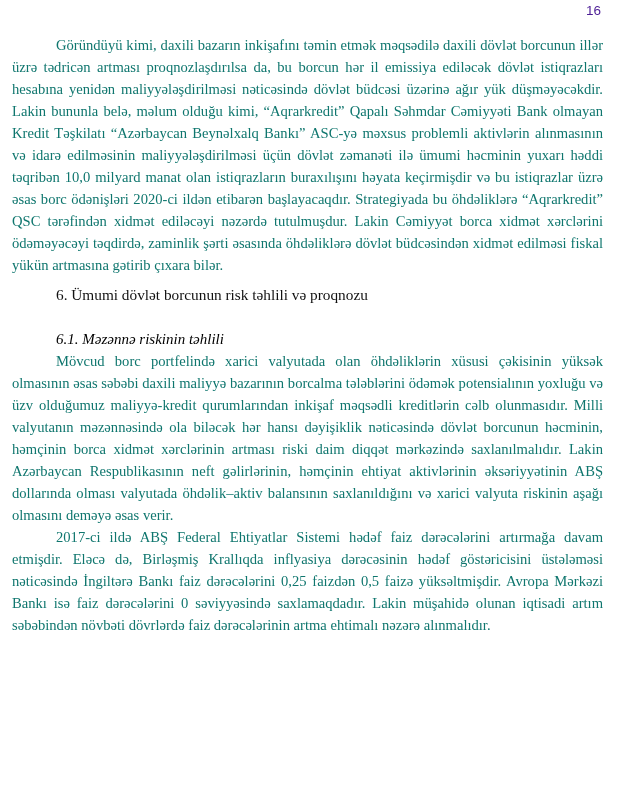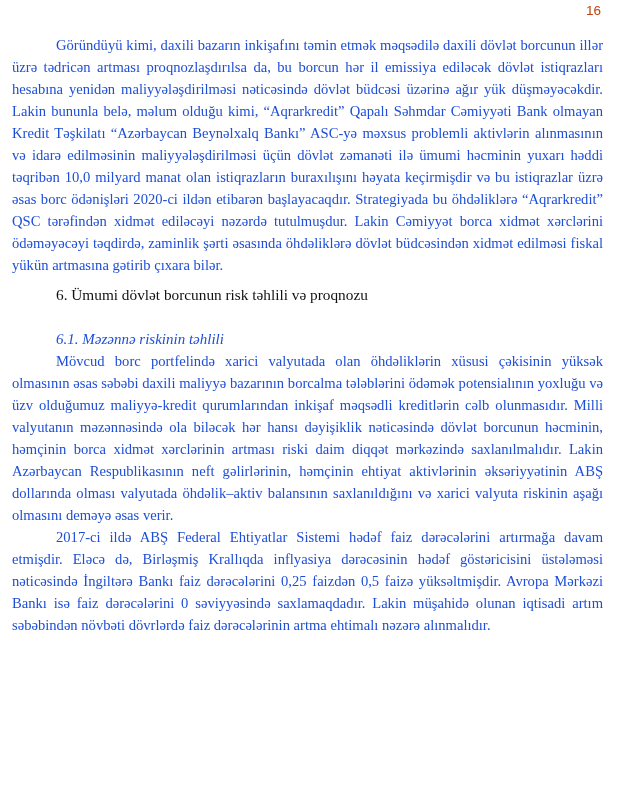--- a/index.html
+++ b/index.html
@@ -20,47 +20,47 @@
     height: 798px;
     box-sizing: border-box;
     padding: 34px 17px 0 12px;
   }
   .page-number {
     position: absolute;
     top: 3px;
     right: 19px;
     font-family: "Liberation Sans", sans-serif;
     font-size: 13.5px;
-    color: #c2410c;
+    color: #4c1d95;
     text-align: center;
   }
   p.body {
     margin: 0;
     font-size: 14.6px;
     line-height: 22px;
     text-align: justify;
     text-indent: 44px;
-    color: #1d4ed8;
+    color: #0f766e;
   }
   .heading {
     margin: 8px 0 0 0;
     font-size: 15.3px;
     font-weight: normal;
     line-height: 22px;
     text-indent: 44px;
     color: #111111;
   }
   .subheading {
     margin: 22px 0 0 0;
     font-size: 15px;
     font-style: italic;
     font-weight: normal;
     line-height: 22px;
     text-indent: 44px;
-    color: #1d4ed8;
+    color: #000000;
   }
   .subheading.sub2 {
     margin-top: 12px;
   }
 </style>
 </head>
 <body>
 
 <div class="page">
   <div class="page-number">16</div>

